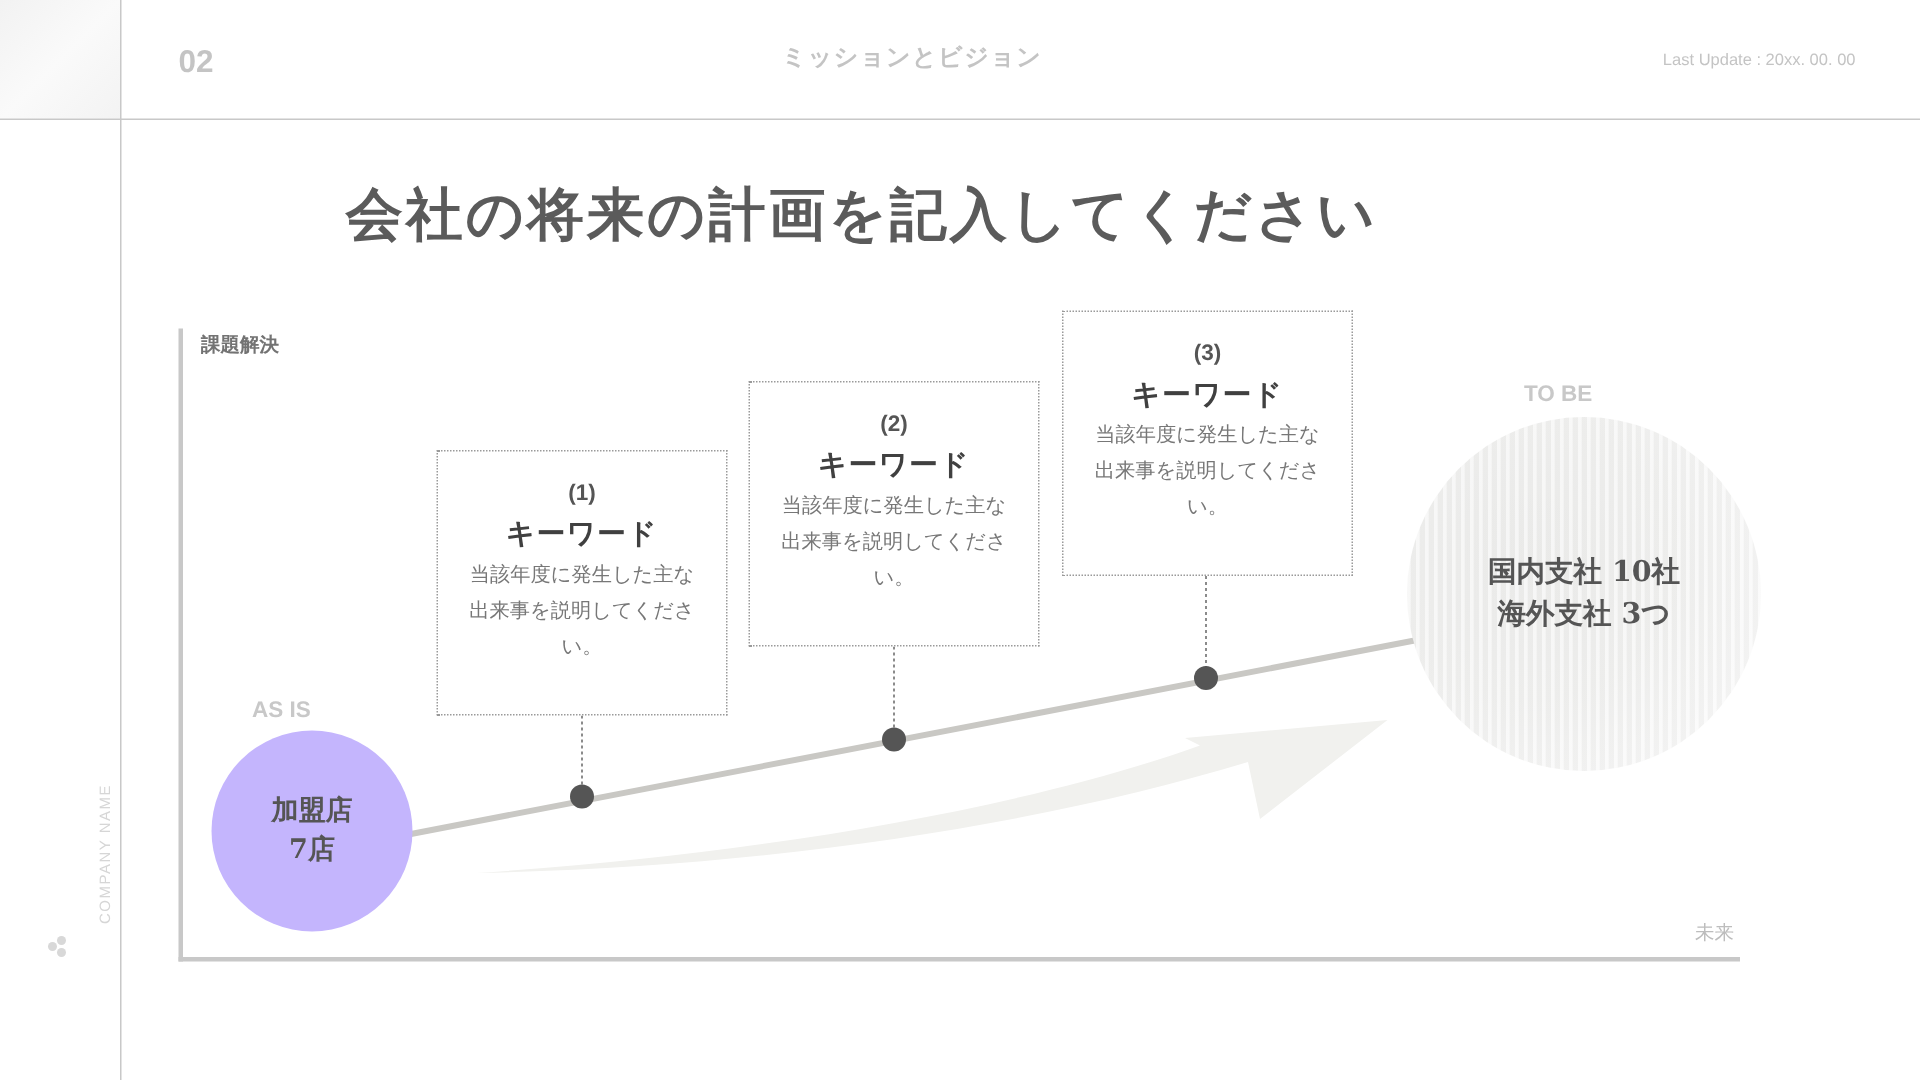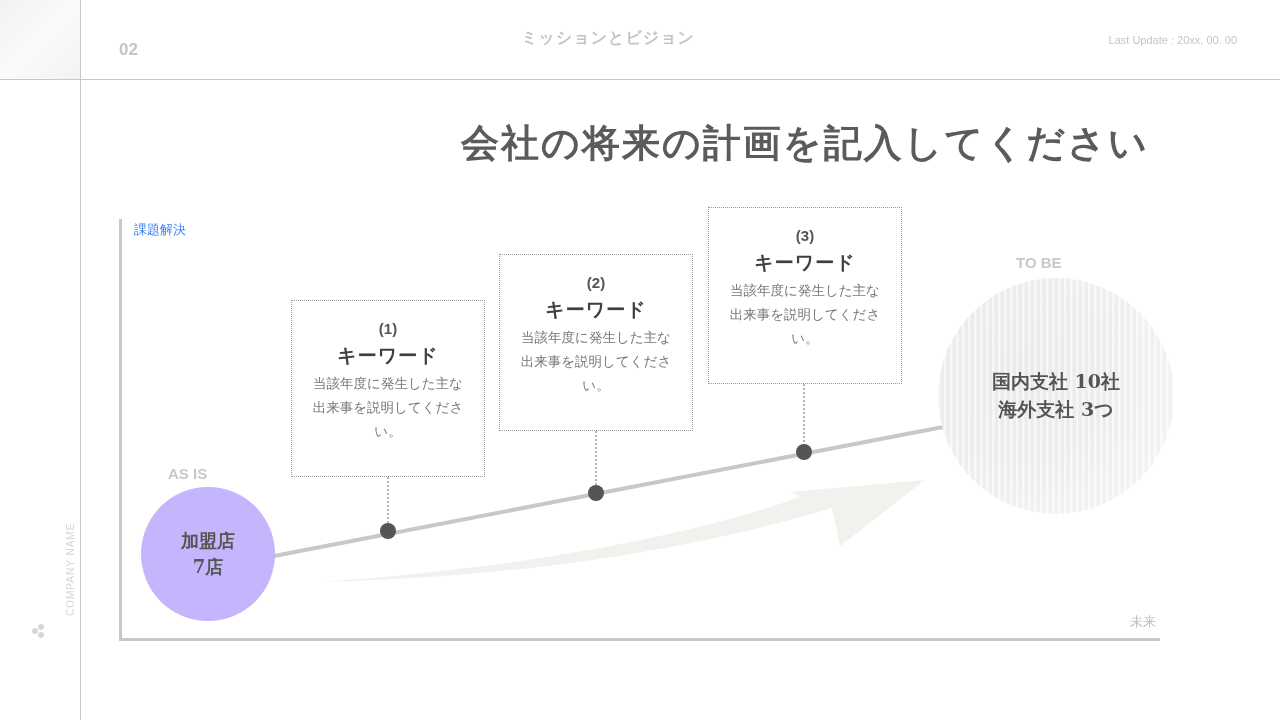--- a/index.html
+++ b/index.html
@@ -4,40 +4,40 @@
 <style>
   * { box-sizing: border-box; margin: 0; padding: 0; }
   html, body { width: 1280px; height: 720px; overflow: hidden; background: #ffffff; }
   body { position: relative; font-family: "DejaVu Sans", "Liberation Sans", sans-serif; color: #555; }
 
   .corner-block { position: absolute; left: 0; top: 0; width: 80px; height: 79px;
     background: linear-gradient(135deg, #f2f2f2 0%, #fafafa 50%, #f3f3f3 100%); }
   .v-divider { position: absolute; left: 80px; top: 0; width: 1px; height: 720px; background: #c8c8c8; }
   .h-divider { position: absolute; left: 0; top: 79px; width: 1280px; height: 1px; background: #c8c8c8; }
 
-  .page-num { position: absolute; left: 119px; top: 40px; font-family: "Liberation Sans", sans-serif;
-    font-size: 17px; font-weight: bold; color: #c4c4c4; }
+  .page-num { position: absolute; left: 119px; top: 30px; font-family: "Liberation Sans", sans-serif;
+    font-size: 21px; font-weight: bold; color: #c4c4c4; }
   .header-title { position: absolute; left: 0; width: 1216px; top: 28px; text-align: center;
     font-size: 16px; font-weight: bold; color: #c4c4c4; letter-spacing: 1px; }
   .last-update { position: absolute; right: 43px; top: 34px; font-family: "Liberation Sans", sans-serif;
     font-size: 11px; color: #c4c4c4; }
 
   .side-brand { position: absolute; left: 25px; top: 520px; width: 30px; height: 120px; }
   .side-brand .company { position: absolute; left: 40px; top: 0; transform-origin: left top;
     transform: rotate(-90deg) translateX(-96px); font-family: "Liberation Sans", sans-serif;
     font-size: 10px; color: #d6d6d6; letter-spacing: 1px; white-space: nowrap; }
   .side-brand .logo { position: absolute; left: 6px; top: 103px; width: 16px; height: 16px; }
 
-  .main-title { position: absolute; left: 0; width: 1149px; top: 118px; text-align: right;
+  .main-title { position: absolute; left: 0; width: 1149px; top: 118px; text-align: center;
     font-family: "DejaVu Serif", "Liberation Serif", serif; font-size: 38px; font-weight: bold;
     color: #5b5b5b; letter-spacing: 2px; }
 
   .axis-y { position: absolute; left: 119px; top: 219px; width: 3px; height: 422px; background: #c8c8c8; }
   .axis-x { position: absolute; left: 119px; top: 638px; width: 1041px; height: 3px; background: #c8c8c8; }
-  .axis-y-label { position: absolute; left: 134px; top: 221px; font-size: 13px; color: #3b82f6; }
+  .axis-y-label { position: absolute; left: 134px; top: 221px; font-size: 13px; color: #737373; font-weight: bold; }
   .axis-x-label { position: absolute; left: 1130px; top: 613px; font-size: 13px; color: #bdbdbd; }
 
   .diagram-svg { position: absolute; left: 0; top: 0; width: 1280px; height: 720px; }
 
   .state-label { position: absolute; font-family: "Liberation Sans", sans-serif; font-size: 15px;
     font-weight: bold; color: #c8c8c8; text-align: left; }
   .circle { position: absolute; border-radius: 50%; display: flex; align-items: center;
     justify-content: center; text-align: center; font-family: "DejaVu Serif", "Liberation Serif", serif;
     font-weight: bold; color: #555; line-height: 1.45; white-space: pre-line; }
   .circle-asis { left: 141px; top: 487px; width: 134px; height: 134px; background: #c4b5fd; font-size: 18px; }

